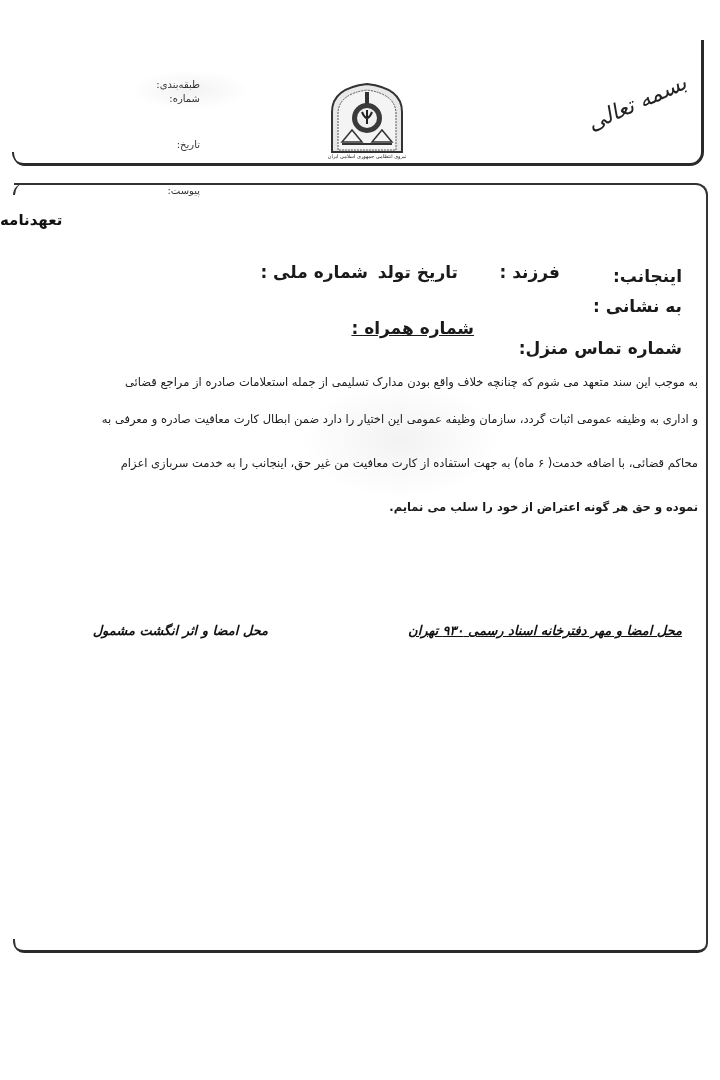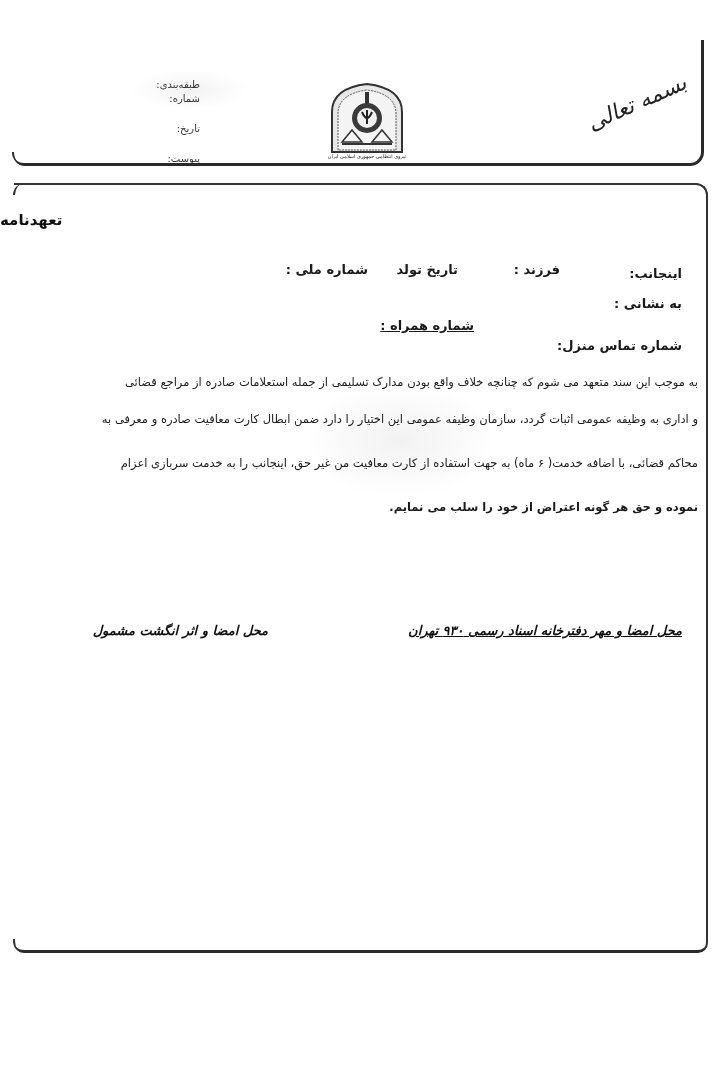--- a/index.html
+++ b/index.html
@@ -46,21 +46,21 @@
       direction: rtl;
       text-align: right;
       font-size: 10px;
       line-height: 14px;
       color: #333;
     }
     .left-meta .row {
       margin-bottom: 0;
     }
     .left-meta .row.gap {
-      margin-top: 16px;
+      margin-top: 32px;
     }
     .emblem {
       position: absolute;
       left: 326px;
       top: 82px;
       width: 82px;
       height: 84px;
     }
     .emblem-caption {
       position: absolute;
@@ -125,21 +125,21 @@
       width: 720px;
       text-align: left;
       direction: rtl;
       font-size: 15px;
       font-weight: bold;
       color: #111;
     }
     .field {
       position: absolute;
       direction: rtl;
-      font-size: 13px;
+      font-size: 17px;
       font-weight: bold;
       color: #1a1a1a;
       white-space: nowrap;
     }
     .body-text {
       position: absolute;
       left: 30px;
       right: 22px;
       direction: rtl;
       text-align: justify;

